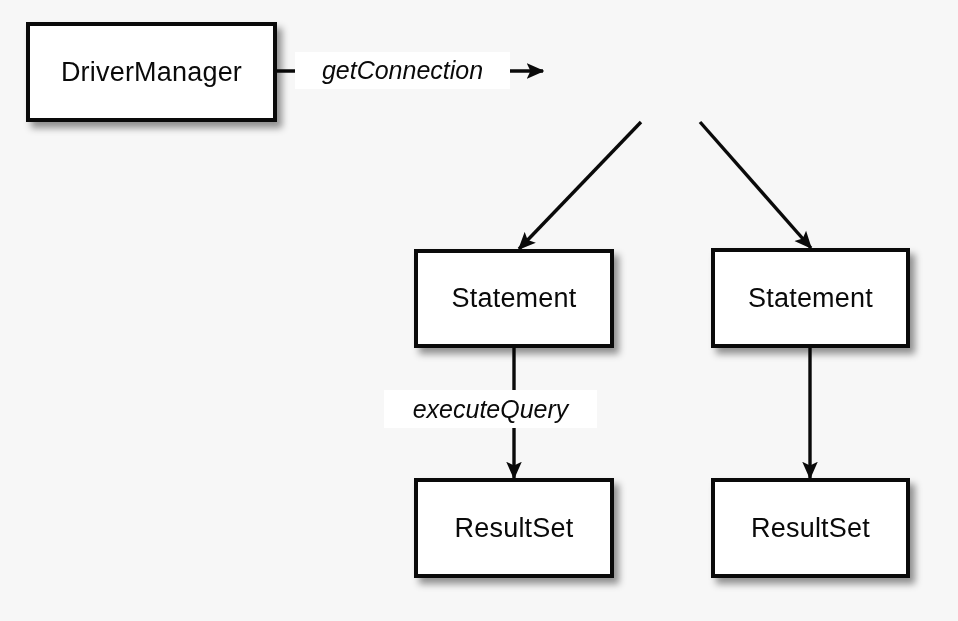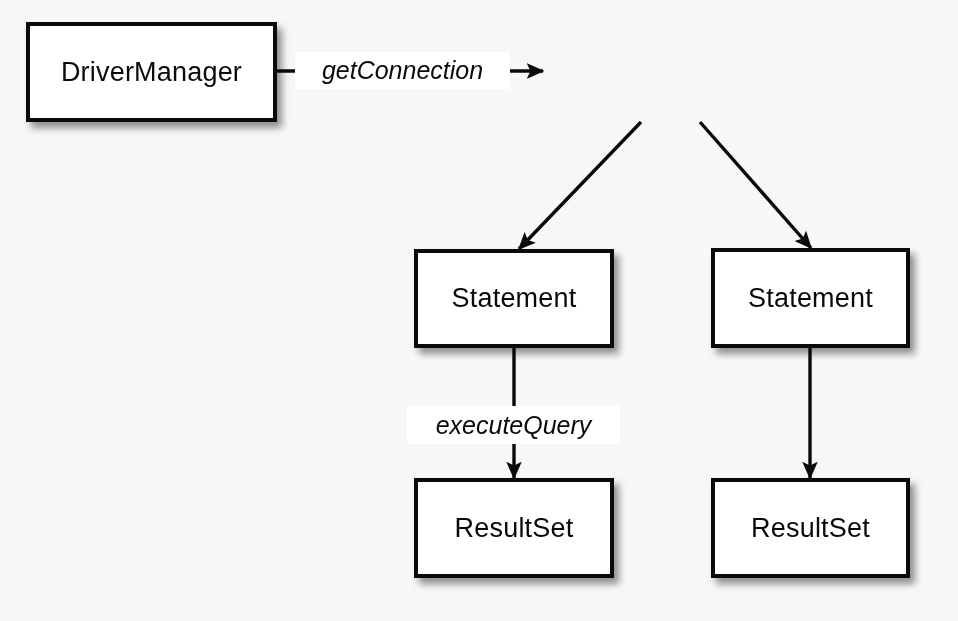--- a/index.html
+++ b/index.html
@@ -73,21 +73,21 @@
     font-weight: 400;
     letter-spacing: 0px;
     white-space: nowrap;
     display: flex;
     align-items: center;
     justify-content: center;
     line-height: 1;
   }
   #label-getconnection   { left: 295px; top: 52px;  width: 215px; height: 37px; }
   #label-createstatement { left: 465px; top: 157px; width: 240px; height: 36px; }
-  #label-executequery    { left: 407px; top: 390px; width: 213px; height: 38px; margin-top: 16px; }
+  #label-executequery    { left: 384px; top: 390px; width: 213px; height: 38px; }
 </style>
 </head>
 <body>
 
 <div id="canvas">
 
   <svg id="connectors" viewBox="0 0 958 621" width="958" height="621" xmlns="http://www.w3.org/2000/svg">
     <defs>
       <marker id="arrowhead" viewBox="0 0 10 10" refX="9.2" refY="5" markerWidth="5.2" markerHeight="5.2" orient="auto-start-reverse">
         <path d="M 0 0.6 L 10 5 L 0 9.4 L 2.1 5 Z" fill="#0a0a0a"></path>

